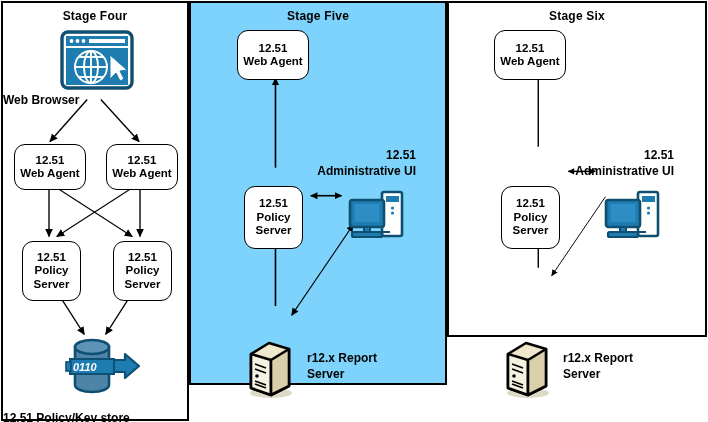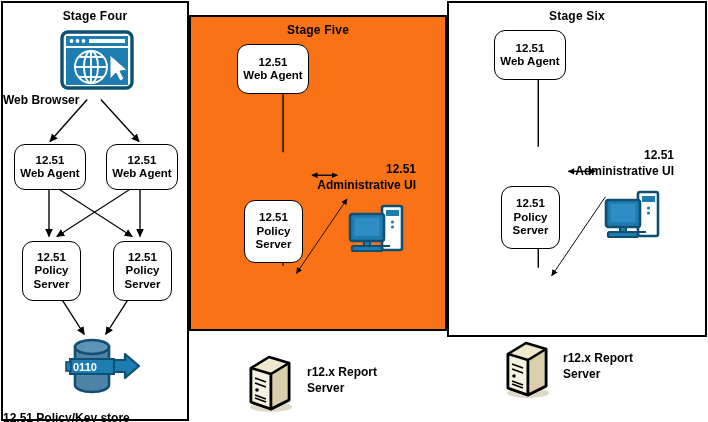--- a/index.html
+++ b/index.html
@@ -17,21 +17,21 @@
     background: #ffffff;
     overflow: hidden;
     padding-left: 38px;
   }
   .panel {
     position: absolute;
     box-sizing: border-box;
     border: 2px solid #000000;
   }
   #panel-four  { left: 1px;   top: 1px; width: 188px; height: 420px; background:#ffffff; }
-  #panel-five  { left: 189px; top: 15px; width: 258px; height: 316px; background:#f97316; }
+  #panel-five  { left: 189px; top: 1px; width: 258px; height: 384px; background:#7dd3fc; }
   #panel-six   { left: 447px; top: 1px; width: 260px; height: 336px; background:#ffffff; }
 
   .panel-title {
     position: absolute;
     width: 100%;
     top: 6px;
     left: 0;
     text-align: center;
     font-size: 12px;
     font-weight: bold;
@@ -63,21 +63,21 @@
     font-size: 12px;
     font-weight: bold;
     color: #000000;
     text-align: left;
     line-height: 14px;
     white-space: pre-line;
   }
   .caption.left-align { text-align: left; }
   .caption.right-align { text-align: right; }
 
-  .icon-wrap { position: absolute; }
+  .icon-wrap { position: absolute; font-style: italic; }
 
   svg.edges {
     position: absolute;
     left: 0; top: 0;
     width: 100%;
     height: 100%;
     pointer-events: none;
   }
 </style>
 </head>

